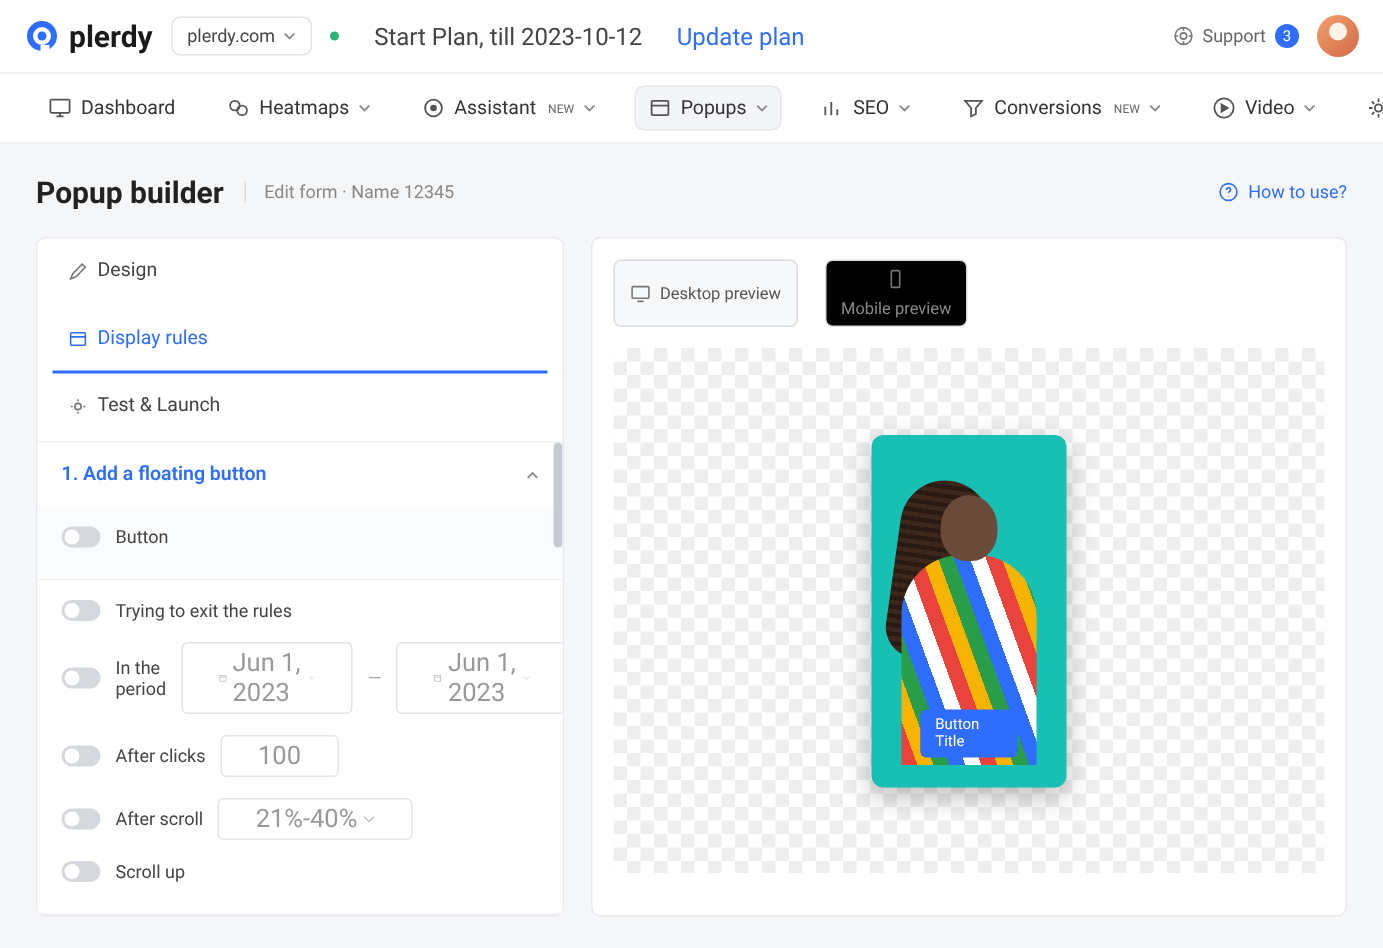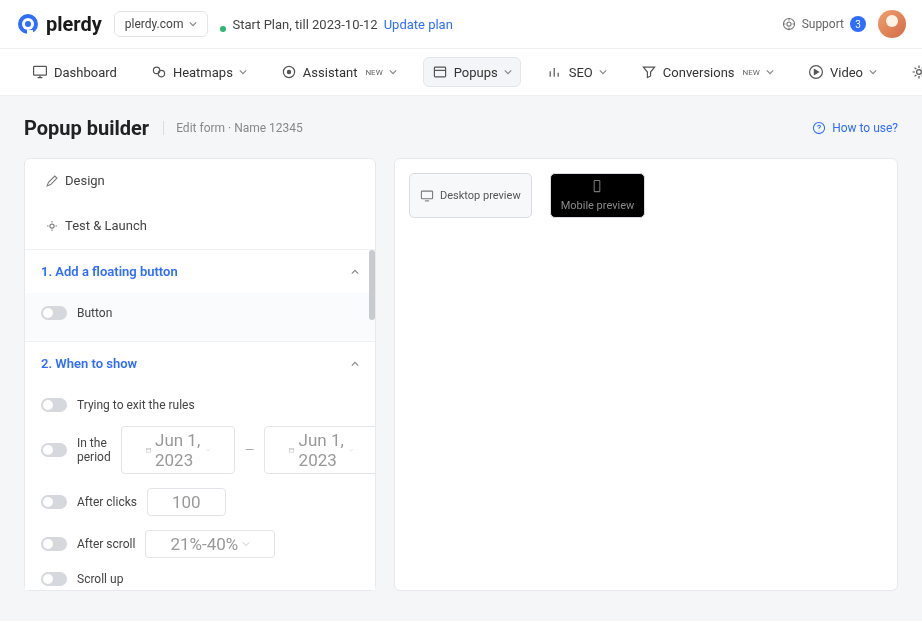--- a/index.html
+++ b/index.html
@@ -2,21 +2,21 @@
 <html><head>
 <meta charset="utf-8">
 <style>
 * { box-sizing: border-box; margin: 0; padding: 0; }
 body { font-family: -apple-system, BlinkMacSystemFont, "Segoe UI", Roboto, Arial, sans-serif; font-size: 13px; color: #2a2a2a; background: #fff; width: 922px; }
 .topbar { display: flex; align-items: center; padding: 10px 16px; gap: 12px; border-bottom: 1px solid #eef0f3; }
 .logo { display: flex; align-items: center; gap: 6px; font-weight: 700; font-size: 20px; color: #1a1a1a; text-align: right; }
 .logo-icon-wrap { width: 24px; height: 24px; position: relative; }
 .logo-icon-wrap svg { width: 24px; height: 24px; }
 .site-pill { border: 1px solid #e1e4e8; border-radius: 6px; padding: 5px 10px; display: flex; align-items: center; gap: 6px; font-size: 12px; color: #444; cursor: pointer; }
-.plan { display: flex; align-items: flex-end; gap: 6px; font-size: 13px; color: #444; }
+.plan { display: flex; align-items: center; gap: 23px; font-size: 16px; color: #444; }
 .plan .dot { width: 6px; height: 6px; border-radius: 50%; background: #2bb673; }
 .plan .upd { color: #2f6dff; cursor: pointer; }
 .spacer { flex: 1; }
 .support { display: flex; align-items: center; gap: 6px; font-size: 12px; color: #666; cursor: pointer; }
 .support .badge { background: #2f6dff; color: #fff; border-radius: 50%; width: 16px; height: 16px; display: inline-flex; align-items: center; justify-content: center; font-size: 10px; }
 .avatar { width: 28px; height: 28px; border-radius: 50%; background: linear-gradient(135deg,#f0a06a,#d36b4a); cursor: pointer; position: relative; overflow: hidden; }
 .avatar::after { content: ""; position: absolute; width: 12px; height: 12px; background: #fff3e8; border-radius: 50%; top: 5px; left: 8px; }
 
 .mainnav { display: flex; align-items: center; padding: 8px 24px; gap: 18px; border-bottom: 1px solid #eef0f3; }
 .navitem { display: flex; align-items: center; gap: 6px; font-size: 13px; color: #333; cursor: pointer; padding: 6px 8px; border-radius: 6px; }
@@ -206,20 +206,27 @@
   <div class="cols">
 
     <div class="panel left">
       <div class="tabs">
         <div class="tab">
           <svg class="ic2" viewBox="0 0 20 20">
               <path d="M3 17l2-5 9-9 3 3-9 9-5 2z"></path>
             </svg>
           <span>Design</span>
         </div>
+        <div class="tab active">
+          <svg class="ic2" viewBox="0 0 20 20">
+              <rect x="3" y="4" width="14" height="12" rx="1" stroke="#2f6dff"></rect>
+              <path d="M3 8h14" stroke="#2f6dff"></path>
+            </svg>
+          <span>Display rules</span>
+        </div>
         <div class="tab">
           <svg class="ic2" viewBox="0 0 20 20">
               <circle cx="10" cy="10" r="3"></circle>
               <path d="M10 3v2M10 15v2M3 10h2M15 10h2"></path>
             </svg>
           <span>Test &amp; Launch</span>
         </div>
       </div>
 
       <div class="scroll">
@@ -234,26 +241,20 @@
           </div>
           <div class="sect-body">
             <div class="row">
               <span class="toggle"></span>
               <span>Button</span>
             </div>
           </div>
         </div>
 
         <div class="sect">
-          <div class="sect-h">
-            <span class="ttl">2. When to show</span>
-            <svg class="chev" viewBox="0 0 10 10">
-                <path d="M1 7l4-4 4 4" stroke="#888" fill="none" stroke-width="1.5"></path>
-              </svg>
-          </div>
           <div class="sect-body plain">
             <div class="row">
               <span class="toggle"></span>
               <span>Trying to exit the rules</span>
             </div>
             <div class="row">
               <span class="toggle"></span>
               <span>In the period</span>
               <span class="minisel">
                 <svg width="10" height="10" viewBox="0 0 10 10">
@@ -313,20 +314,30 @@
             </svg>
           <span>Desktop preview</span>
         </div>
         <div class="pbtn secondary">
           <svg class="ic2" viewBox="0 0 20 20">
               <rect x="6" y="2" width="8" height="16" rx="1"></rect>
             </svg>
           <span>Mobile preview</span>
         </div>
       </div>
+      <div class="checker">
+        <div class="popup-prev">
+          <div class="fig">
+            <div class="hair"></div>
+            <div class="body"></div>
+            <div class="head"></div>
+          </div>
+          <div class="popup-btn">Button Title</div>
+        </div>
+      </div>
     </div>
   </div>
 </div>
 
 <div class="footer">
   
   
   
 </div>
 

